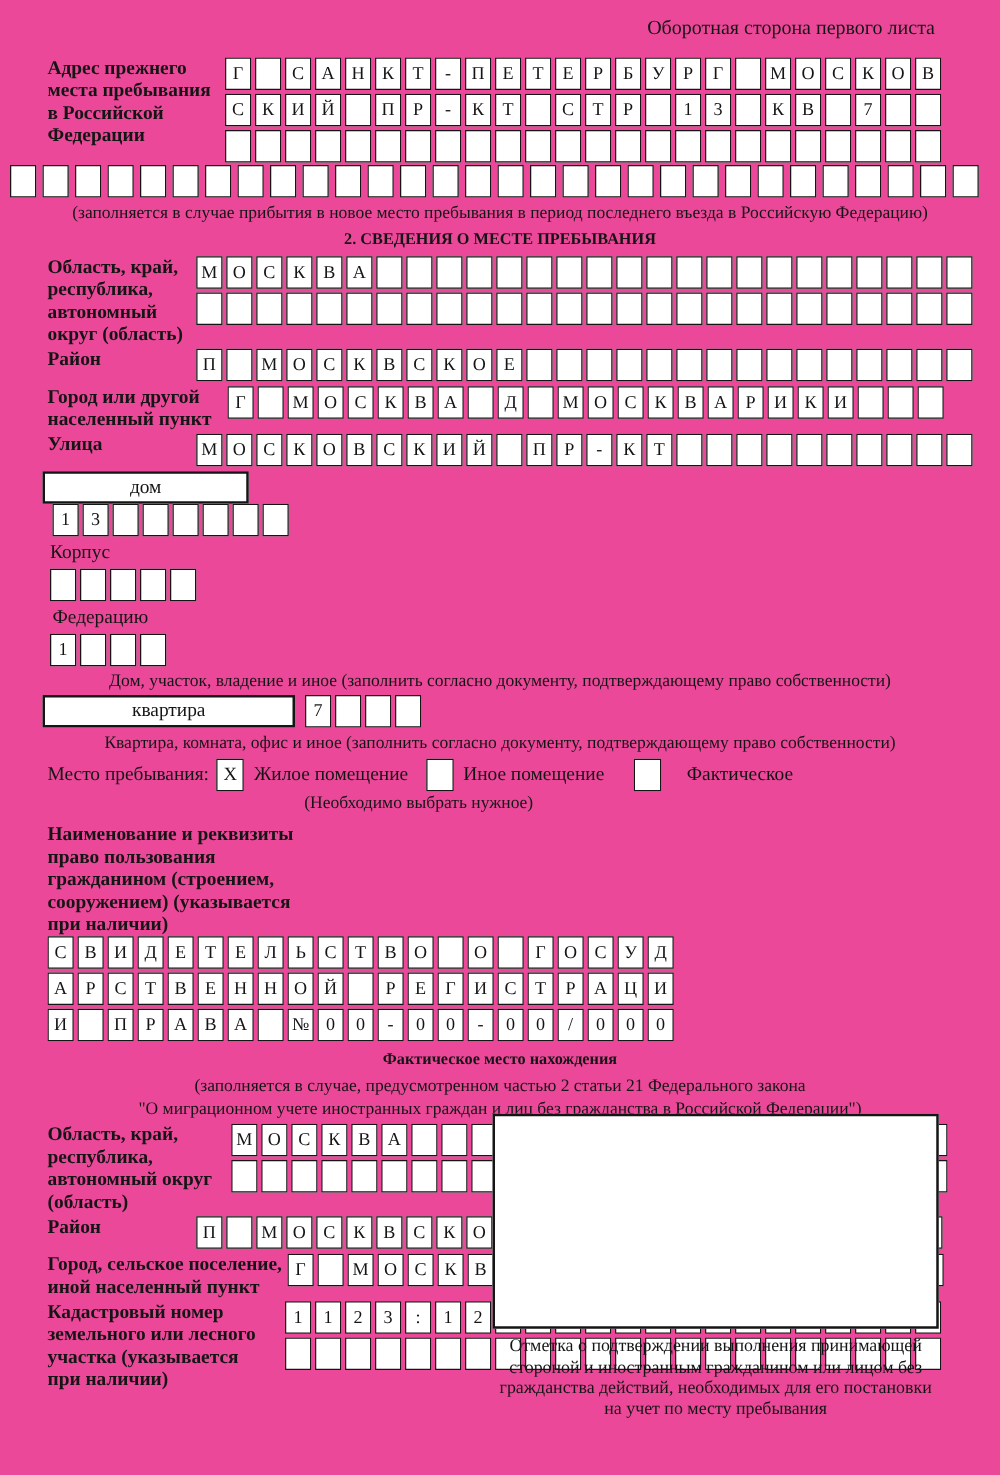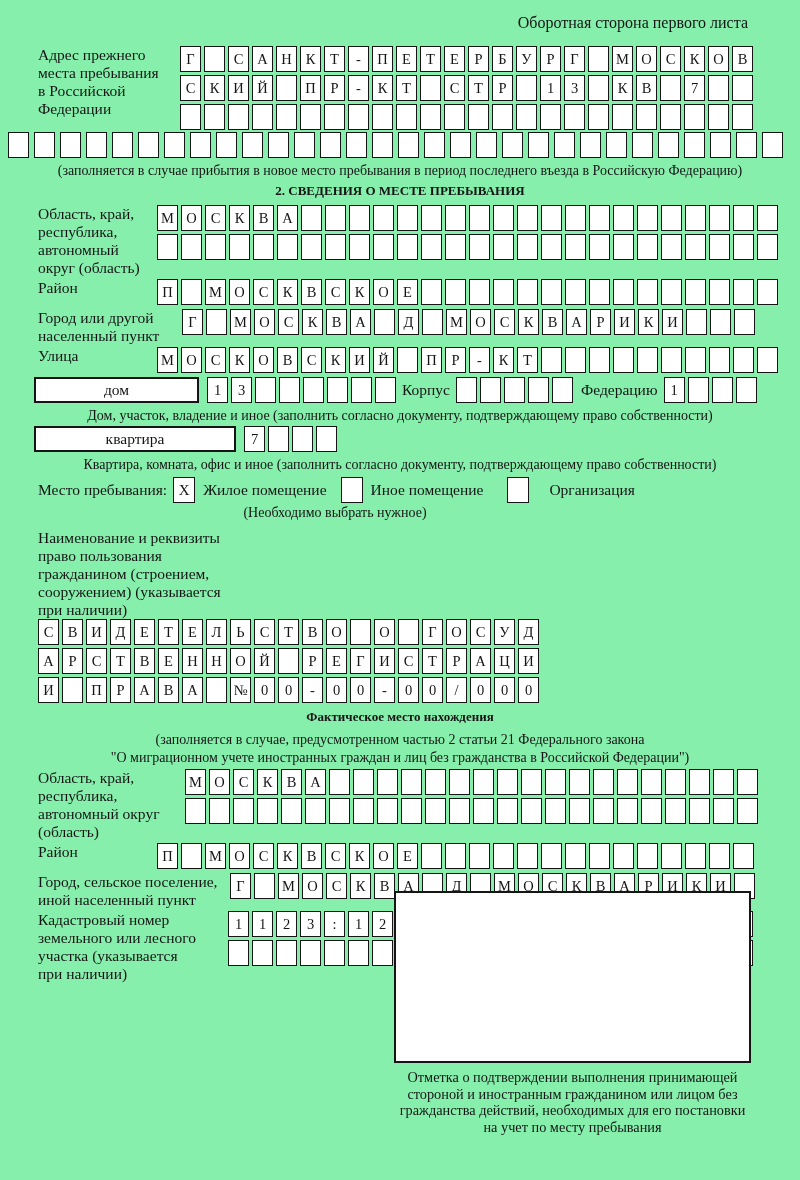--- a/index.html
+++ b/index.html
@@ -1,31 +1,31 @@
 <!DOCTYPE html>
 <html><head>
 <meta charset="utf-8">
 <style>
   html,body{margin:0;padding:0;background:#fff;}
   .page{
     position:relative;
     width:800px;height:1180px;
-    background:#86efac;color:#151515;
+    background:#ec4899;color:#151515;
     font-family:"Liberation Serif", "DejaVu Serif", serif;
     overflow:hidden;
     box-sizing:border-box;
     padding-top:14px;
   }
   .header-note{
     text-align:right;
     font-size:16px;
     margin:0 52px 14px 0;
   }
   .frow{display:flex;align-items:flex-start;margin:0 0 2px 38px;}
-  .flabel{font-size:15.5px;line-height:18px;flex:0 0 auto;}
+  .flabel{font-size:15.5px;line-height:18px;flex:0 0 auto;font-weight:bold;}
   .flabel div{white-space:nowrap;}
   .lw142{width:142px;} .lw119{width:119px;} .lw144{width:144px;}
   .lw217{width:217px;} .lw147{width:147px;} .lw192{width:192px;} .lw190{width:190px;}
   .cells{display:flex;flex-direction:column;gap:3px;}
   .cellrow{display:flex;gap:3px;}
   .cellrow.gap5{gap:5px;}
   .cell{
     box-sizing:border-box;
     width:21px;height:26px;
     border:1.8px solid #151515;
@@ -355,21 +355,21 @@
         <span class="cell"></span>
         <span class="cell"></span>
         <span class="cell"></span>
         <span class="cell"></span>
         <span class="cell"></span>
         <span class="cell"></span>
         <span class="cell"></span>
       </div>
   </div>
 
-  <div class="frow mb4" style="margin-left:34px;">
+  <div class="frow mb4" style="margin-left:34px;flex-direction:column;">
     <div class="widebox dom-w">дом</div>
     <div class="cellrow g8">
         <span class="cell">1</span>
         <span class="cell">3</span>
         <span class="cell"></span>
         <span class="cell"></span>
         <span class="cell"></span>
         <span class="cell"></span>
         <span class="cell"></span>
         <span class="cell"></span>
@@ -403,21 +403,21 @@
   </div>
   <div class="note mb4">Квартира, комната, офис и иное (заполнить согласно документу, подтверждающему право собственности)</div>
 
   <div class="stayrow">
     <div class="stay-label">Место пребывания:</div>
     <span class="chk">X</span>
     <span class="opt-label g8">Жилое помещение</span>
     <span class="chk g14"></span>
     <span class="opt-label g8">Иное помещение</span>
     <span class="chk g24"></span>
-    <span class="opt-label g20">Организация</span>
+    <span class="opt-label g20">Фактическое</span>
   </div>
   <div class="stay-note">(Необходимо выбрать нужное)</div>
 
   <div class="frow mb6">
     <div class="flabel lw217">
         <div>Наименование и реквизиты</div>
         <div>право пользования</div>
         <div>гражданином (строением,</div>
         <div>сооружением) (указывается</div>
         <div>при наличии)</div>

